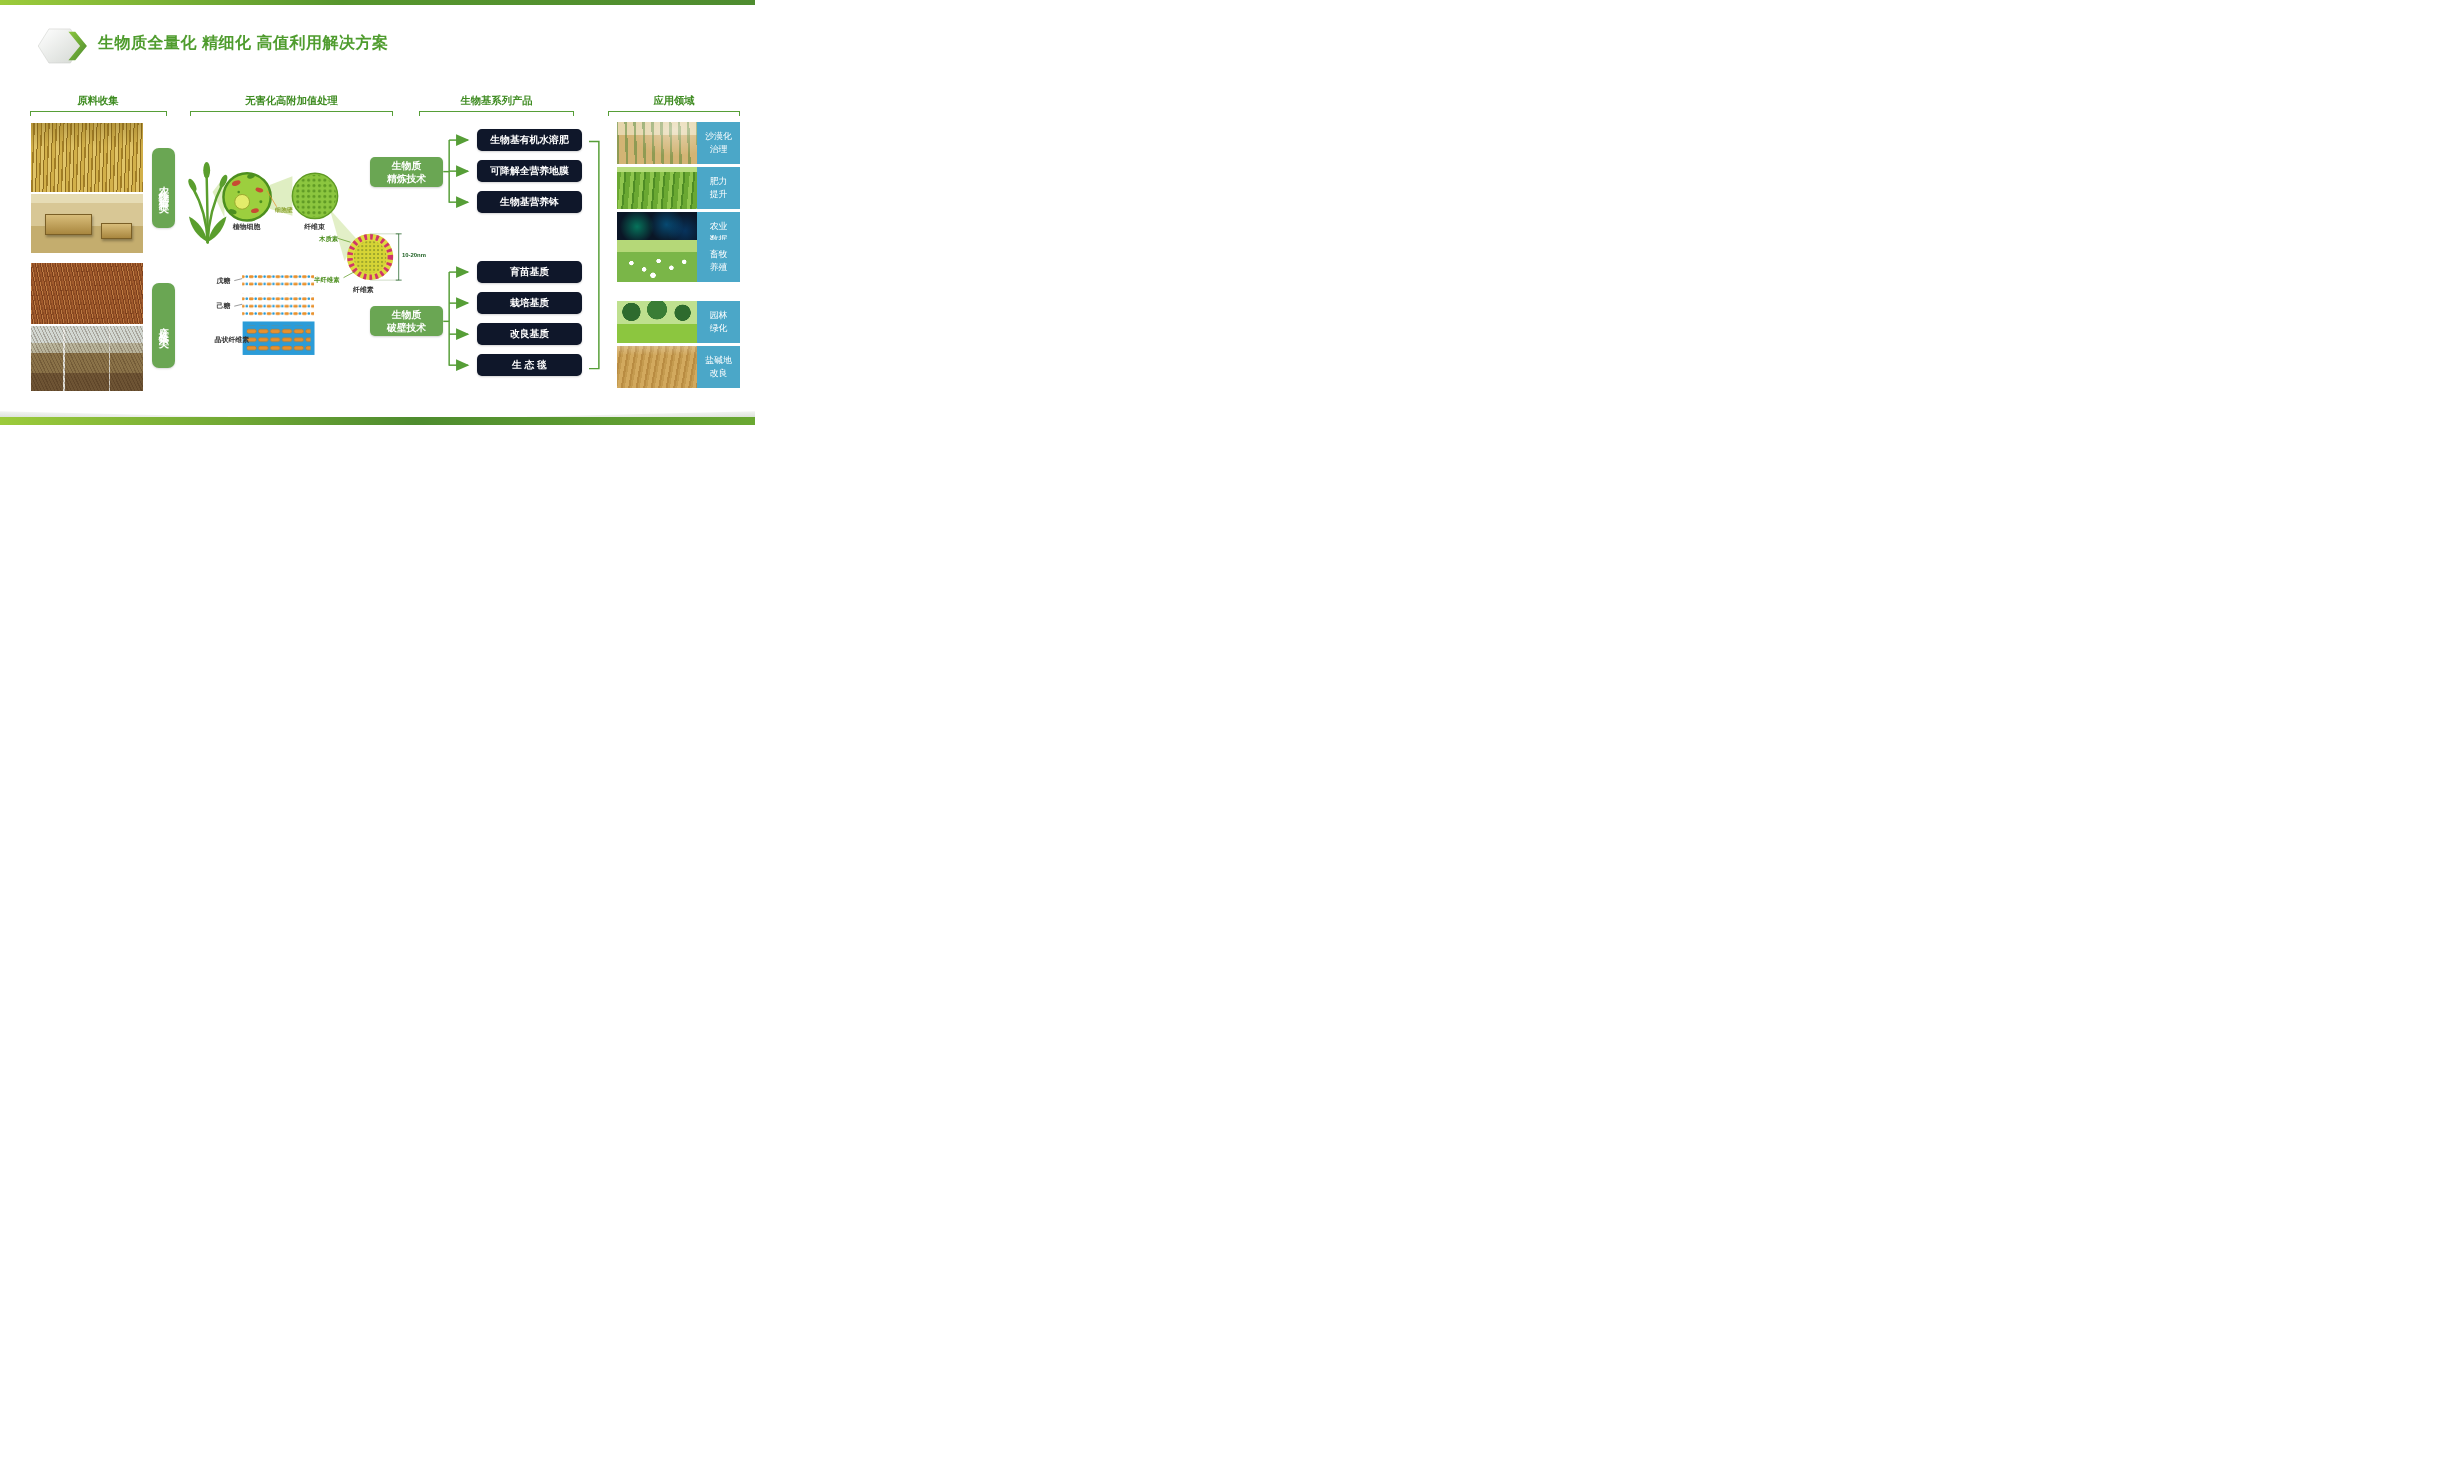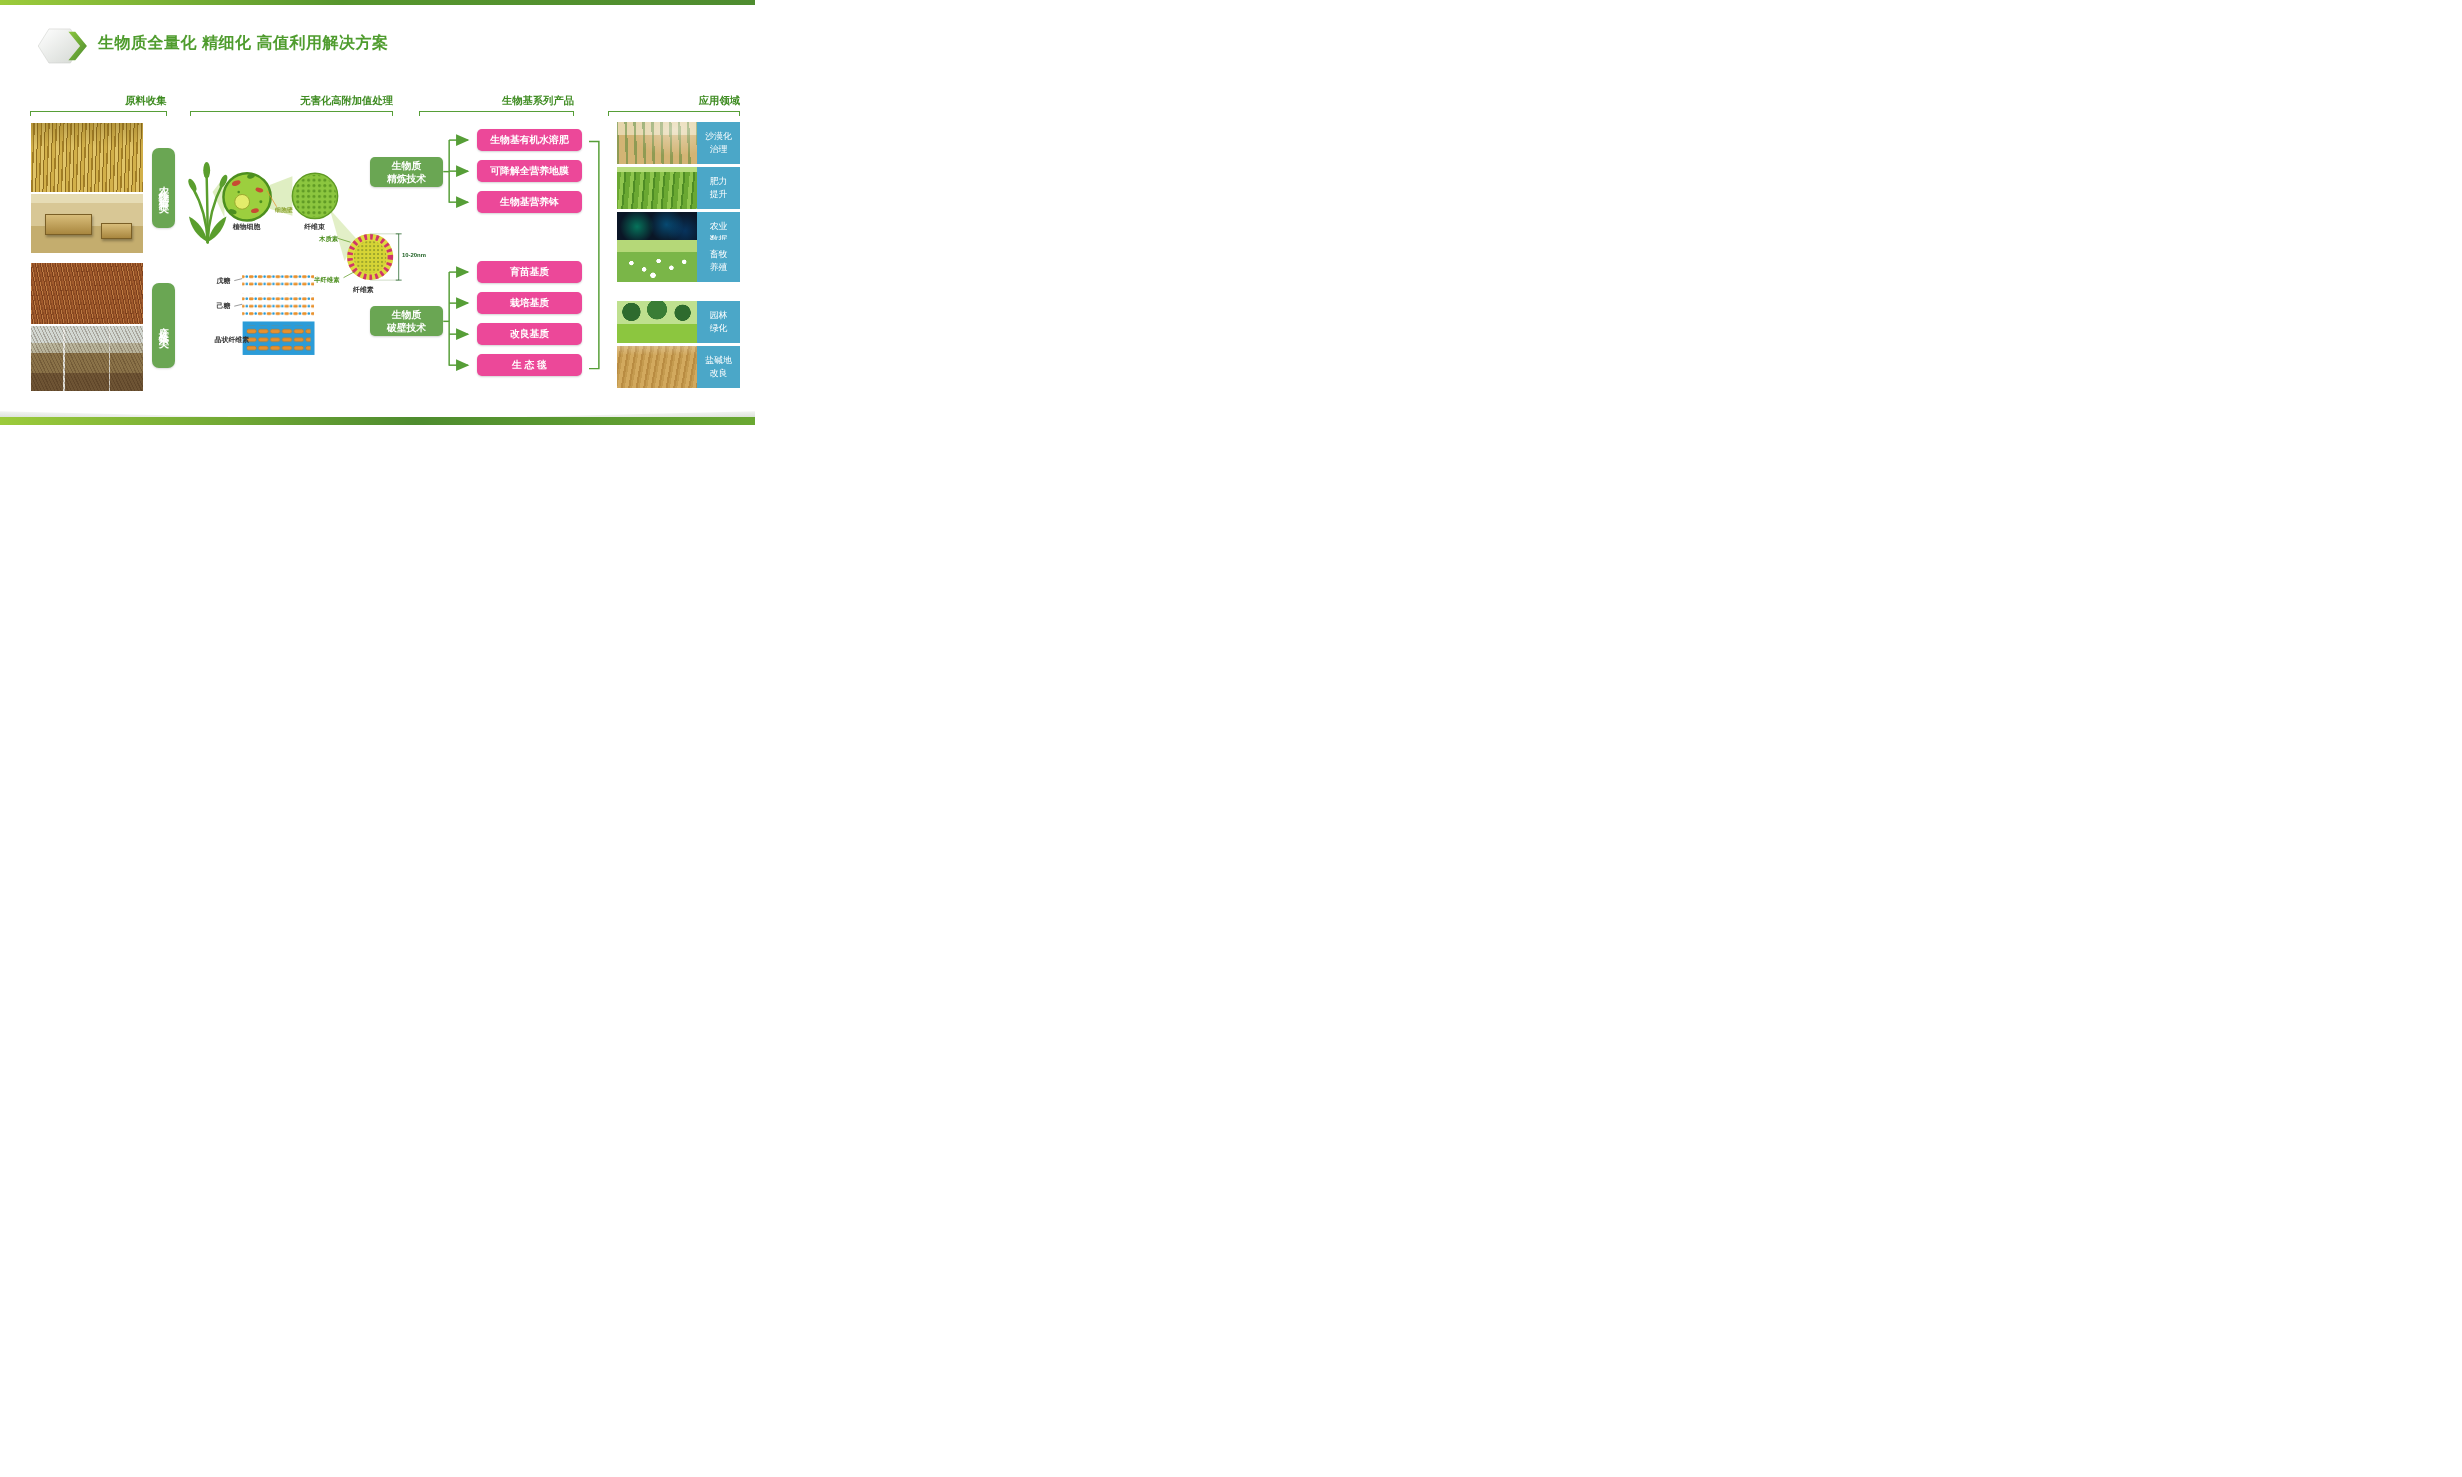--- a/index.html
+++ b/index.html
@@ -15,21 +15,21 @@
     background:linear-gradient(180deg,#f2f4f1,#dadfd8); transform:skewY(1.4deg); transform-origin:left center; }
   .bottom-gray-right { position:absolute; right:-5.9px; bottom:6.4px; width:234px; height:7.4px;
     background:linear-gradient(180deg,#f2f4f1,#dadfd8); transform:skewY(-1.4deg); transform-origin:right center; }
 
   
   .logo { position:absolute; left:37px; top:26.6px; width:57px; height:38px; }
   .title { position:absolute; left:98px; top:32.5px; font-size:16px; font-weight:bold;
     color:#4f9c2e; letter-spacing:0.5px; white-space:nowrap; }
 
   
-  .sec-header { position:absolute; top:94px; font-size:10.3px; font-weight:700; color:#3f8c22; text-align:right; }
+  .sec-header { position:absolute; top:94px; font-size:10.3px; font-weight:700; color:#3f8c22; text-align:center; }
   .sec-header.h-raw  { left:29.5px;  width:137px; }
   .sec-header.h-proc { left:190px; width:203px; }
   .sec-header.h-prod { left:419px; width:155px; }
   .sec-header.h-app  { left:608px;width:132px; }
   .bracket { position:absolute; top:111px; height:4.9px;
     border-top:1.5px solid #569e37; border-left:1.5px solid #569e37; border-right:1.5px solid #569e37; }
   .bracket.b-raw  { left:29.5px;  width:137px; }
   .bracket.b-proc { left:190px; width:203px; }
   .bracket.b-prod { left:419px; width:155px; }
   .bracket.b-app  { left:608px;width:132px; }
@@ -81,21 +81,21 @@
   .tech { position:absolute; left:370px; width:73px; height:29.5px; background:#6aa653; border-radius:4.9px;
     color:#fff; font-size:9.8px; font-weight:bold; display:flex; flex-direction:column;
     align-items:center; justify-content:center; line-height:1.35; box-shadow:0 1px 2px rgba(0,0,0,.18); }
   .tech.t0 { top:157px; }
   .tech.t1 { top:306px; }
 
   
   .connectors { position:absolute; left:0; top:0; pointer-events:none; }
 
   
-  .product { position:absolute; left:477px; width:105px; height:22px; background:#ec4899; border-radius:4.9px;
+  .product { position:absolute; left:477px; width:105px; height:22px; background:#0f172a; border-radius:4.9px;
     color:#fff; font-size:9.8px; font-weight:bold; display:flex; align-items:center; justify-content:center;
     box-shadow:0 1px 2px rgba(0,0,0,.18); white-space:nowrap; }
   .product.p0 { top:129px; } .product.p1 { top:160px; } .product.p2 { top:191px;text-align:center; }
   .product.p3 { top:261px; } .product.p4 { top:292px; } .product.p5 { top:323px; } .product.p6 { top:354px; }
 
   
   .app-row { position:absolute; left:617px; width:123px; height:42px; display:flex; }
   .app-row.a0 { top:122px; } .app-row.a1 { top:167px; } .app-row.a2 { top:212px;justify-content:flex-end; }
   .app-row.a3 { top:240px;border-radius:9px; } .app-row.a4 { top:301px; } .app-row.a5 { top:346px;justify-content:space-between; }
   .app-photo { width:80px; height:100%; }

